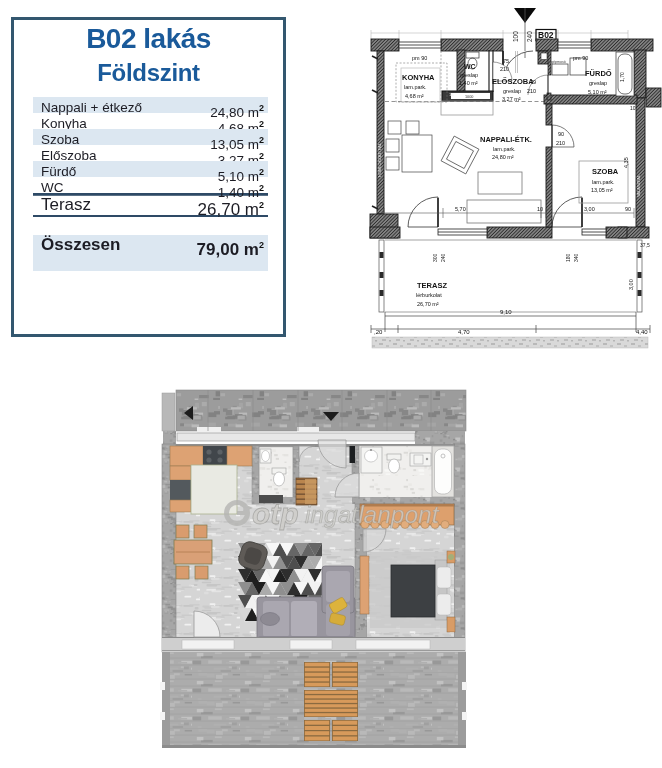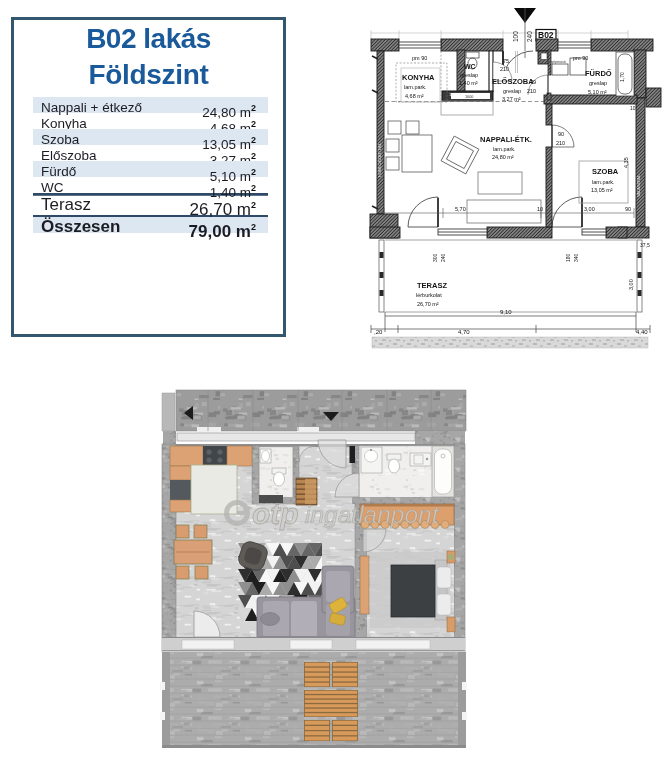--- a/index.html
+++ b/index.html
@@ -4,26 +4,26 @@
 <style>
 html,body{margin:0;padding:0;background:#fff;}
 *{box-sizing:border-box;}
 .page{position:relative;width:662px;height:768px;background:#fff;overflow:hidden;
   font-family:"Liberation Sans",sans-serif;}
 .tablebox{position:absolute;left:11px;top:17px;width:275px;height:320px;
   border:3px solid #33576f;background:#fff;padding-left:44px;}
 .t-title{position:absolute;left:0;top:3px;width:100%;text-align:center;
   font-size:28px;font-weight:bold;color:#1a5a9a;letter-spacing:-0.5px;}
 .t-sub{position:absolute;left:0;top:39px;width:100%;text-align:center;
-  font-size:28px;font-weight:bold;color:#1a5a9a;letter-spacing:-0.3px;}
+  font-size:24px;font-weight:bold;color:#1a5a9a;letter-spacing:-0.3px;}
 .rows{position:absolute;left:19px;top:77px;width:235px;color:#1c1c24;}
 .row{position:relative;height:16px;font-size:13.5px;line-height:22.5px;}
 .row.blue{background:#dce7f1;}
 .row .nm{position:absolute;left:8px;top:0;}
-.row .vl{position:absolute;right:12px;top:0;}
+.row .vl{position:absolute;right:4px;top:0;}
 .row sup{font-size:9px;font-weight:bold;color:#111;}
 .row.big{height:18.5px;font-size:17px;line-height:18.5px;}
 .row.big .nm{left:8px;}
 .thick{height:0;border-top:2.5px solid #2e4a66;}
 .thin{height:0;border-top:1px solid #5a7186;}
 </style>
 </head>
 <body>
 <div class="page">
 
@@ -66,21 +66,21 @@
     <div class="thick"></div>
 
     <div class="thin"></div>
 
     <div class="row big">
           <span class="nm">Terasz</span>
           <span class="vl">26,70 m<sup>2</sup></span>
         </div>
     <div class="thick"></div>
 
-    <div class="row big blue" style="font-weight:bold;height:16px;line-height:20px;">
+    <div class="row big blue" style="font-weight:bold;height:36px;line-height:20px;margin-top:18px;">
           <span class="nm">Összesen</span>
           <span class="vl">79,00 m<sup>2</sup></span>
         </div>
   </div>
 </div>
 
 <svg style="position:absolute;left:363px;top:0px;" width="299" height="352" viewBox="363 0 299 352" xmlns="http://www.w3.org/2000/svg">
 <defs>
 <pattern id="hatch" width="2.4" height="2.4" patternUnits="userSpaceOnUse" patternTransform="rotate(45)">
   <rect width="2.4" height="2.4" fill="#828282"></rect>

